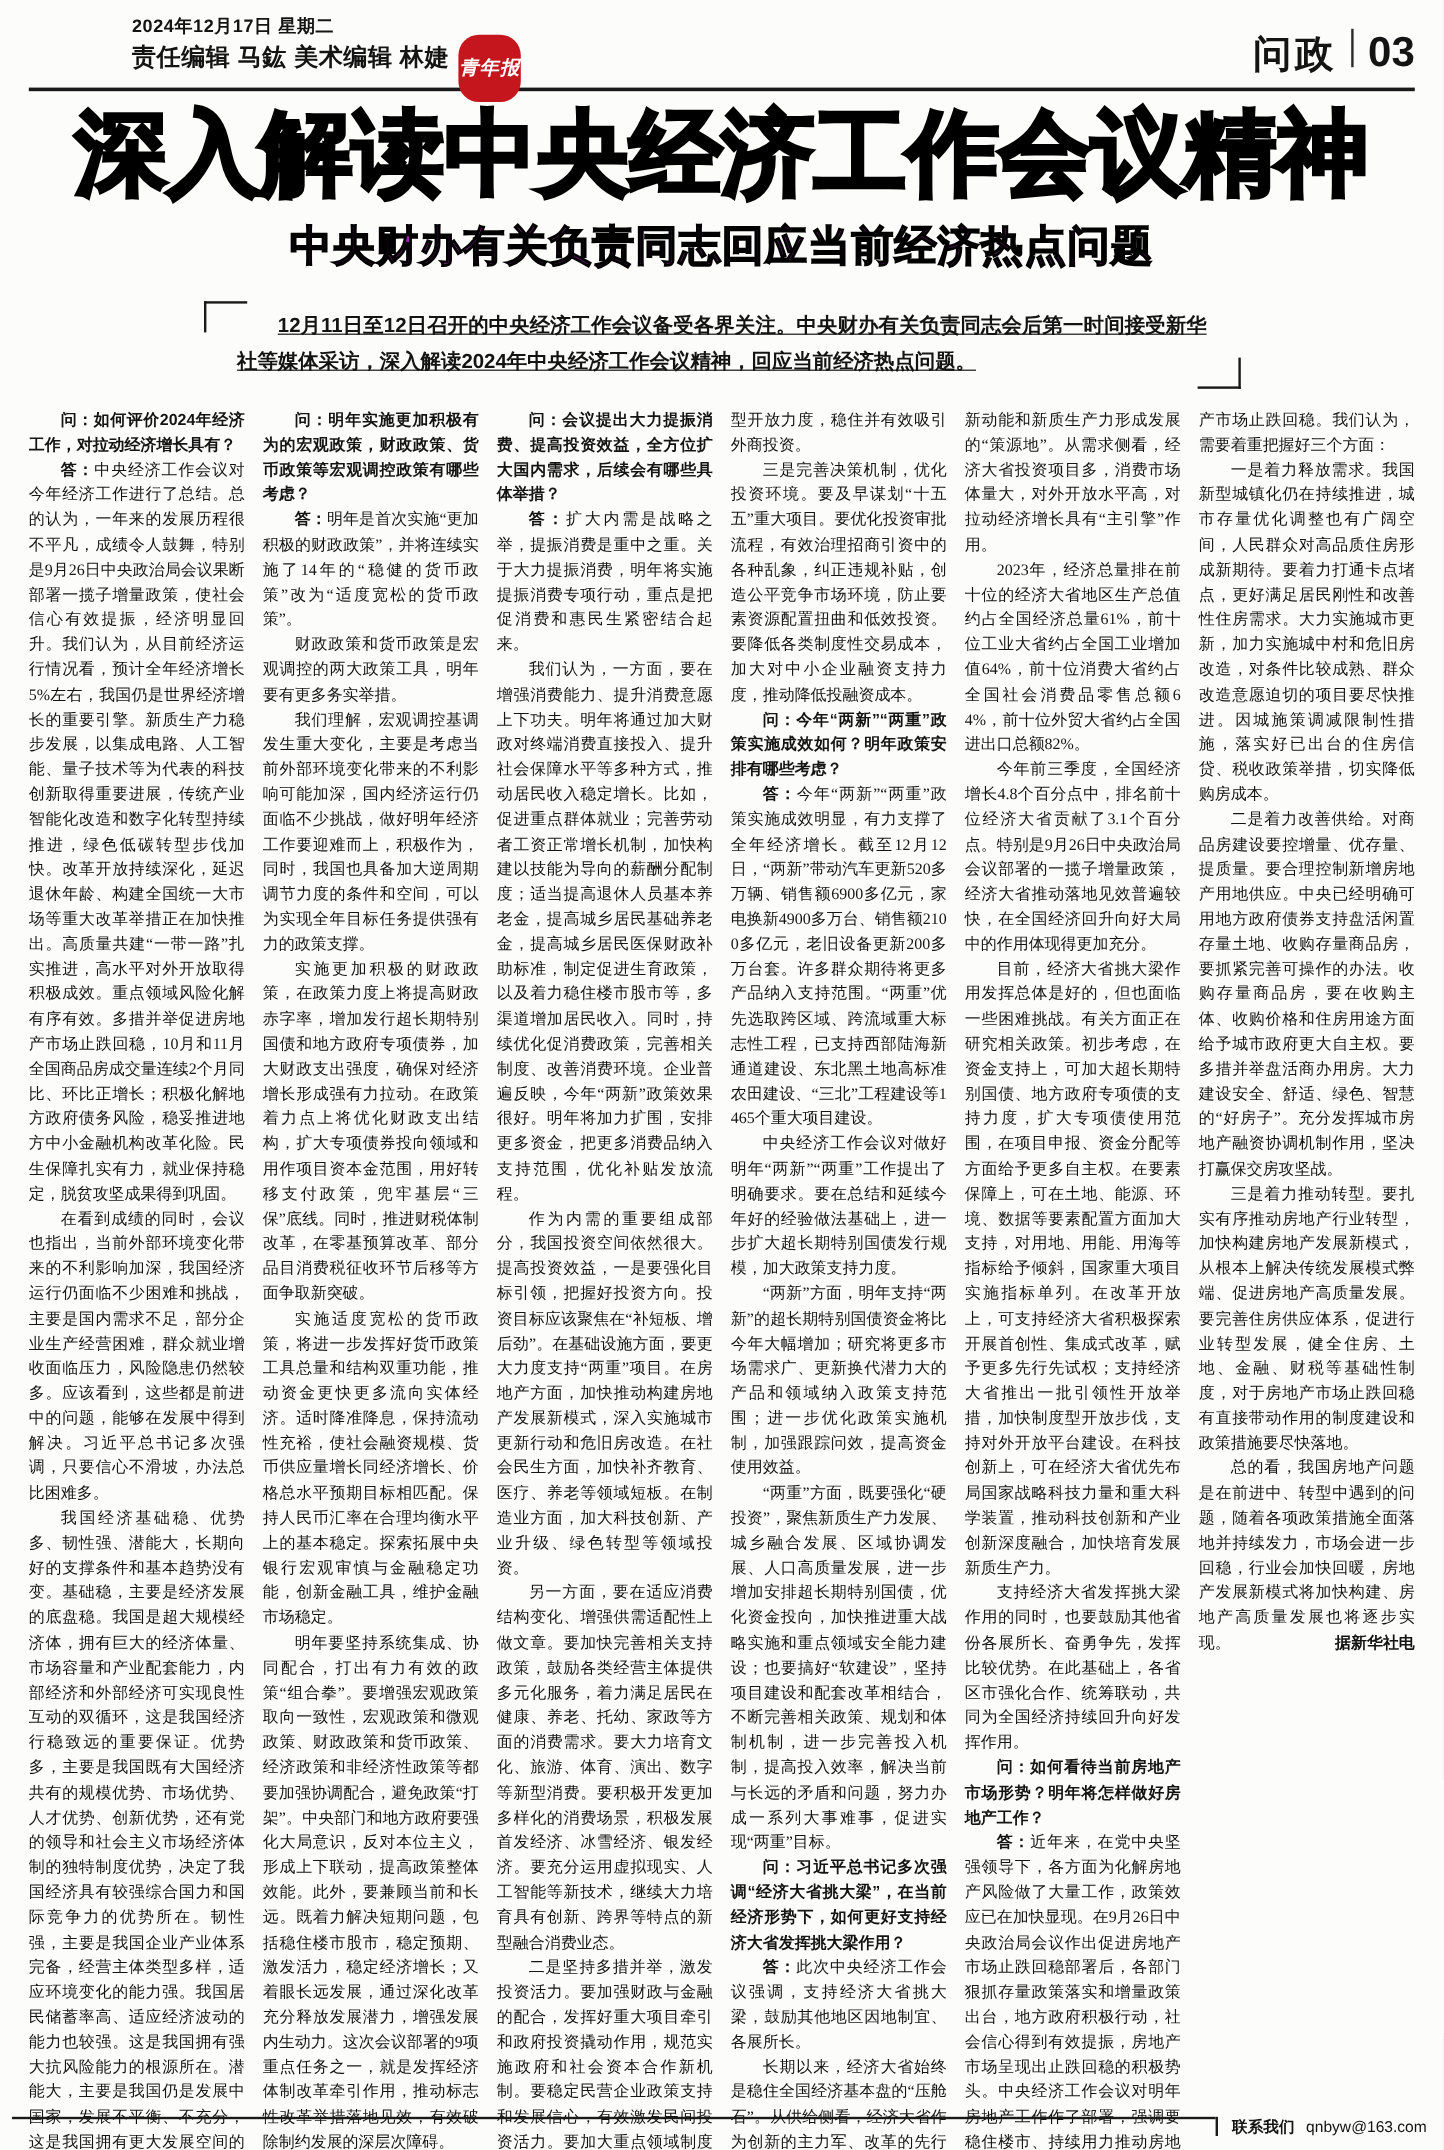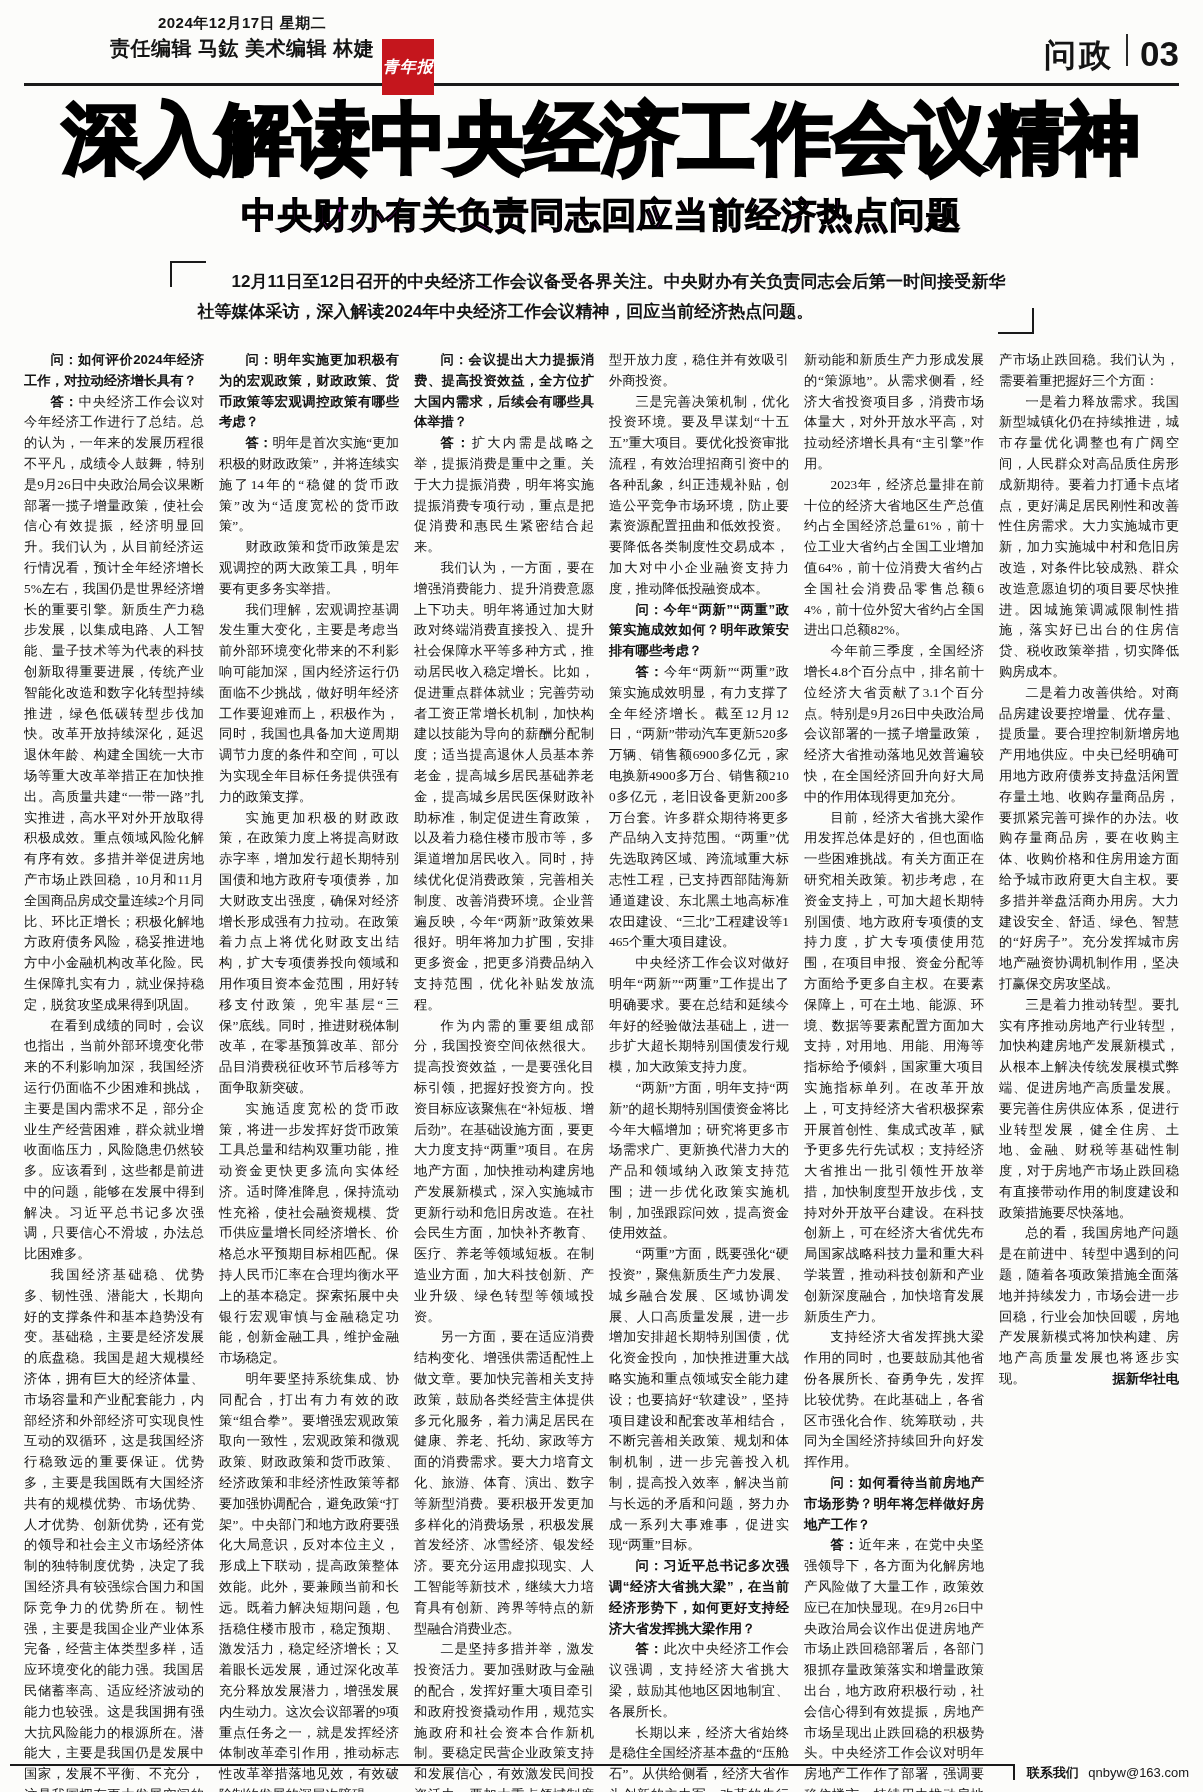--- a/index.html
+++ b/index.html
@@ -2,38 +2,38 @@
 <html><head>
 <meta charset="utf-8">
 <style>
   html,body{margin:0;padding:0;background:#e8e8e6;}
   .page{width:1203px;height:1792px;margin:0 auto;background:#fcfcfa;position:relative;
         font-family:"Liberation Sans","DejaVu Sans",sans-serif;color:#141414;overflow:hidden;}
   
   .masthead{margin:0 24px;padding-top:12px;display:flex;align-items:flex-end;justify-content:space-between;
             border-bottom:3px solid #1a1a1a;position:relative;}
   .mast-left{display:flex;align-items:flex-end;margin-left:86px;}
-  .date-block{text-align:center;line-height:1.45;padding-bottom:20px;}
+  .date-block{text-align:left;line-height:1.45;padding-bottom:10px;}
   .date-line{font-size:15px;font-weight:700;letter-spacing:.5px;}
   .editor-line{font-size:20px;font-weight:700;letter-spacing:.5px;}
   .logo{width:52px;height:56px;background:#c5161d;color:#fff;margin-left:8px;margin-bottom:-12px;
         display:flex;align-items:center;justify-content:center;text-align:center;
         font-family:"DejaVu Serif","Liberation Serif",serif;font-style:italic;font-weight:bold;
-        font-size:16px;line-height:1.15;letter-spacing:1px;position:relative;z-index:2;}
+        font-size:16px;line-height:1.15;letter-spacing:1px;position:relative;z-index:2;border-radius:17px;}
   .mast-right{display:flex;align-items:flex-start;padding-bottom:5px;}
   .section-title{font-size:32px;font-weight:600;letter-spacing:3px;}
   .vbar{width:2px;height:32px;background:#2a2a2a;margin:0 12px;}
   .page-number{font-size:35px;font-weight:700;}
   
   .headline{margin:12px 10px 0;text-align:center;font-size:77px;line-height:1.04;font-weight:900;
             letter-spacing:0px;color:#000;-webkit-text-stroke:3px #000;white-space:nowrap;}
   .subtitle{margin-top:14px;text-align:center;font-size:35px;font-weight:800;color:#a21caf;
             -webkit-text-stroke:1.3px #000;letter-spacing:1px;}
   
-  .lead-wrap{width:808px;margin:20px auto 0;position:relative;padding:8px 16px 6px;}
+  .lead-wrap{width:808px;margin:20px auto 0;position:relative;padding:8px 16px 6px;text-decoration:underline;}
   .lead-text{font-size:17px;font-weight:700;line-height:1.8;text-align:justify;text-indent:2em;}
   .corner{position:absolute;width:34px;height:24px;}
   .corner-tl{left:-12px;top:2px;border-top:2.5px solid #1a1a1a;border-left:2.5px solid #1a1a1a;}
   .corner-br{right:-12px;bottom:0px;border-bottom:2.5px solid #1a1a1a;border-right:2.5px solid #1a1a1a;}
   
   .columns{margin:16px 24px 0;height:1478px;column-count:6;column-gap:15px;column-fill:auto;
            font-size:13.3px;line-height:1.565;text-align:justify;overflow:hidden;
            font-family:"Liberation Serif","DejaVu Serif",serif;}
   .columns p{margin:0;text-indent:2em;word-break:break-all;}
   .columns p.q{font-weight:700;font-family:"Liberation Sans","DejaVu Sans",sans-serif;}

